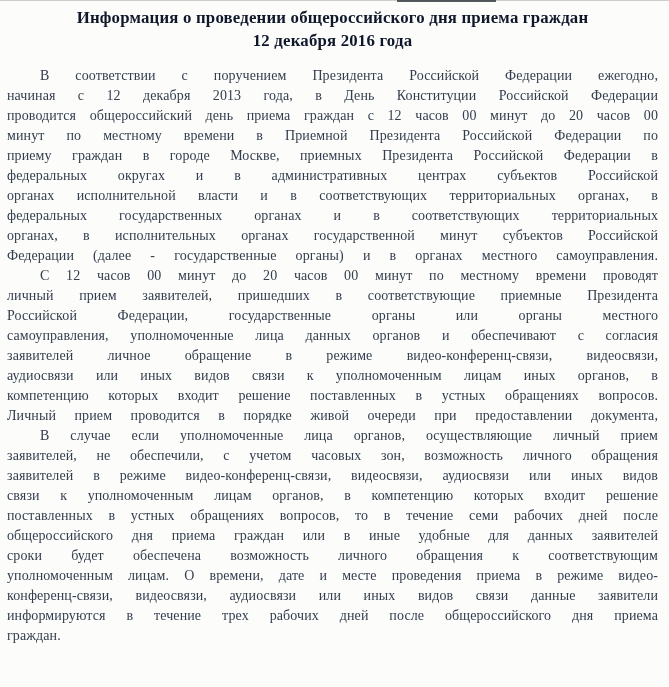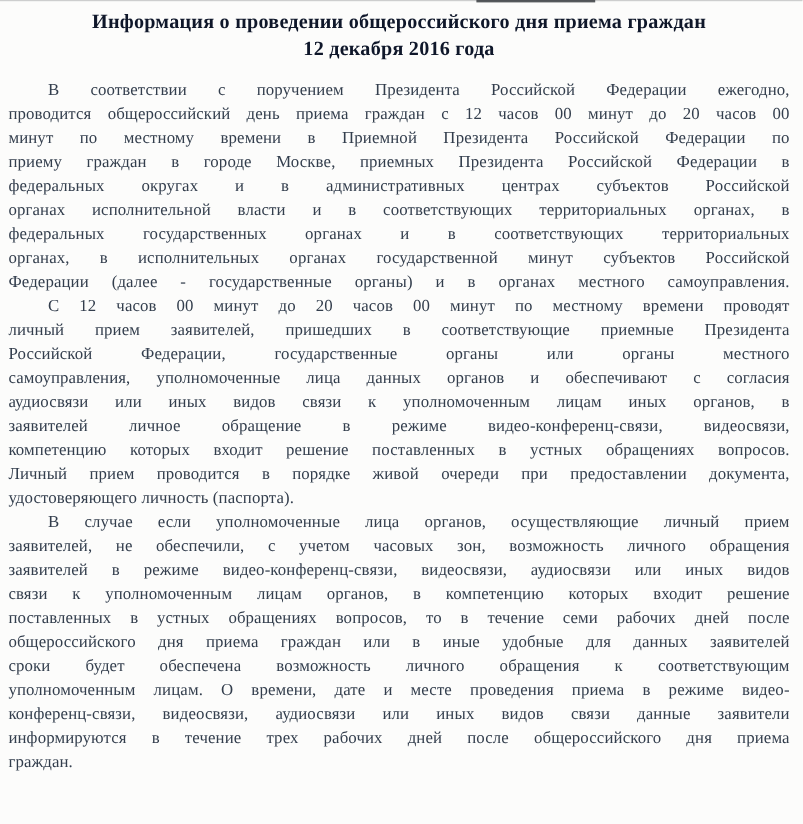--- a/index.html
+++ b/index.html
@@ -64,39 +64,39 @@
   <div class="scan-topline"></div>
   <div class="scan-topmark"></div>
   <div class="content">
     <div class="doc-title" style="color: #0f172a;">
       <div>Информация о проведении общероссийского дня приема граждан</div>
       <div>12 декабря 2016 года</div>
     </div>
     <div>
         <div class="para">
           <div class="line first">В соответствии с поручением Президента Российской Федерации ежегодно,</div>
+          <div class="line">начиная с 12 декабря 2013 года, в День Конституции Российской Федерации</div>
           <div class="line">проводится общероссийский день приема граждан с 12 часов 00 минут до 20 часов 00</div>
           <div class="line">минут по местному времени в Приемной Президента Российской Федерации по</div>
           <div class="line">приему граждан в городе Москве, приемных Президента Российской Федерации в</div>
           <div class="line">федеральных округах и в административных центрах субъектов Российской</div>
           <div class="line">органах исполнительной власти и в соответствующих территориальных органах, в</div>
           <div class="line">федеральных государственных органах и в соответствующих территориальных</div>
           <div class="line">органах, в исполнительных органах государственной минут субъектов Российской</div>
           <div class="line">Федерации (далее - государственные органы) и в органах местного самоуправления.</div>
         </div>
         <div class="para">
           <div class="line first">С 12 часов 00 минут до 20 часов 00 минут по местному времени проводят</div>
           <div class="line">личный прием заявителей, пришедших в соответствующие приемные Президента</div>
           <div class="line">Российской Федерации, государственные органы или органы местного</div>
           <div class="line">самоуправления, уполномоченные лица данных органов и обеспечивают с согласия</div>
+          <div class="line">заявителей личное обращение в режиме видео-конференц-связи, видеосвязи,</div>
           <div class="line">аудиосвязи или иных видов связи к уполномоченным лицам иных органов, в</div>
-          <div class="line">заявителей личное обращение в режиме видео-конференц-связи, видеосвязи,</div>
           <div class="line">компетенцию которых входит решение поставленных в устных обращениях вопросов.</div>
           <div class="line">Личный прием проводится в порядке живой очереди при предоставлении документа,</div>
-          <div class="line short-last">удостоверяющего личность (паспорта).</div>
         </div>
         <div class="para">
           <div class="line first">В случае если уполномоченные лица органов, осуществляющие личный прием</div>
           <div class="line">заявителей, не обеспечили, с учетом часовых зон, возможность личного обращения</div>
           <div class="line">заявителей в режиме видео-конференц-связи, видеосвязи, аудиосвязи или иных видов</div>
           <div class="line">связи к уполномоченным лицам органов, в компетенцию которых входит решение</div>
           <div class="line">поставленных в устных обращениях вопросов, то в течение семи рабочих дней после</div>
           <div class="line">общероссийского дня приема граждан или в иные удобные для данных заявителей</div>
           <div class="line">сроки будет обеспечена возможность личного обращения к соответствующим</div>
           <div class="line">уполномоченным лицам. О времени, дате и месте проведения приема в режиме видео-</div>

